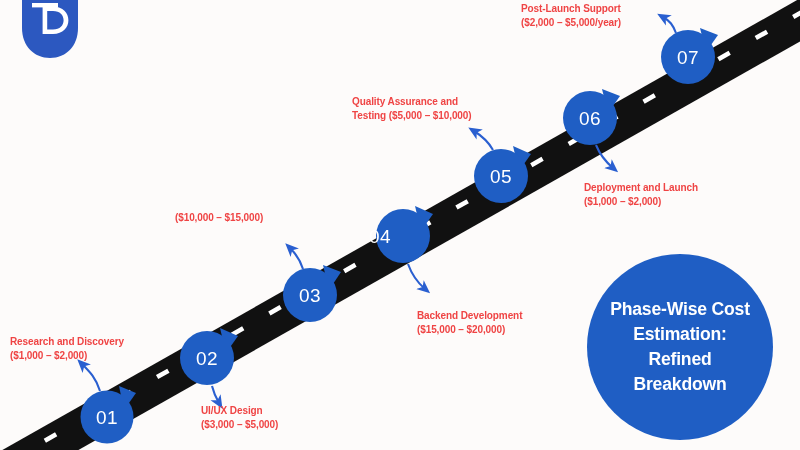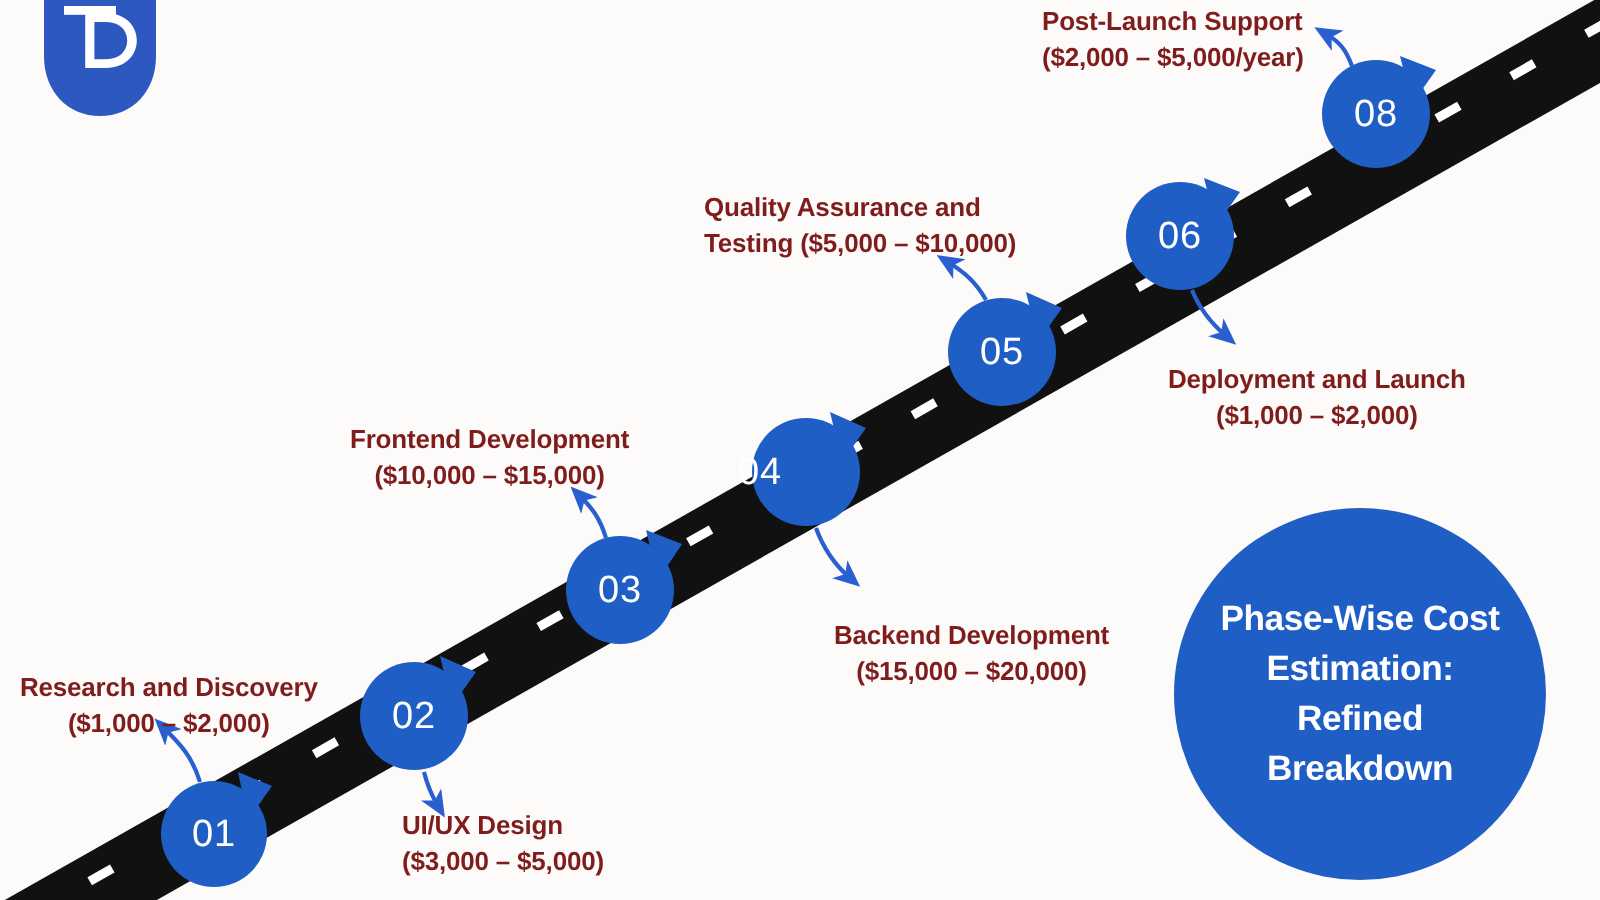--- a/index.html
+++ b/index.html
@@ -29,28 +29,28 @@
     position: absolute;
     left: 22px; top: -16px;
     width: 56px; height: 78px;
     z-index: 40;
   }
   
   .label {
     position: absolute;
     z-index: 30;
     font-weight: bold;
-    font-size: 13px;
+    font-size: 10px;
     line-height: 1.42;
-    color: #7f1d1d;
+    color: #ef4444;
     letter-spacing: -0.1px;
     white-space: nowrap;
   }
   .label .l1 { display: block; }
-  .label .l2 { display: block; text-align: center; }
+  .label .l2 { display: block; }
   
   #lbl-1 { left: 10px;  top: 335px; }
   #lbl-2 { left: 201px; top: 404px; }
   #lbl-3 { left: 175px; top: 211px; }
   #lbl-4 { left: 417px; top: 309px; }
   #lbl-5 { left: 352px; top: 95px;  }
   #lbl-6 { left: 584px; top: 181px; }
   #lbl-7 { left: 521px; top: 2px;   }
   
   .title-bubble {
@@ -182,34 +182,33 @@
                L24,27 Z" fill="#ffffff"></path>
     </svg>
   </div>
 
   <div class="pin-num" style="left:107px; top:418px;">01</div>
   <div class="pin-num" style="left:207px; top:359px;">02</div>
   <div class="pin-num" style="left:310px; top:296px;text-align:right;">03</div>
   <div class="pin-num" style="left:380px; top:237px;">04</div>
   <div class="pin-num" style="left:501px; top:177px;">05</div>
   <div class="pin-num" style="left:590px; top:119px;">06</div>
-  <div class="pin-num" style="left:688px; top:58px;">08</div>
+  <div class="pin-num" style="left:688px; top:58px;">07</div>
 
   <div class="label" id="lbl-1">
     <span class="l1">Research and Discovery</span>
     <span class="l2">($1,000 – $2,000)</span>
   </div>
 
   <div class="label" id="lbl-2">
     <span class="l1">UI/UX Design</span>
     <span class="l2">($3,000 – $5,000)</span>
   </div>
 
   <div class="label" id="lbl-3">
-    <span class="l1">Frontend Development</span>
     <span class="l2">($10,000 – $15,000)</span>
   </div>
 
   <div class="label" id="lbl-4">
     <span class="l1">Backend Development</span>
     <span class="l2">($15,000 – $20,000)</span>
   </div>
 
   <div class="label" id="lbl-5">
     <span class="l1">Quality Assurance and</span>

